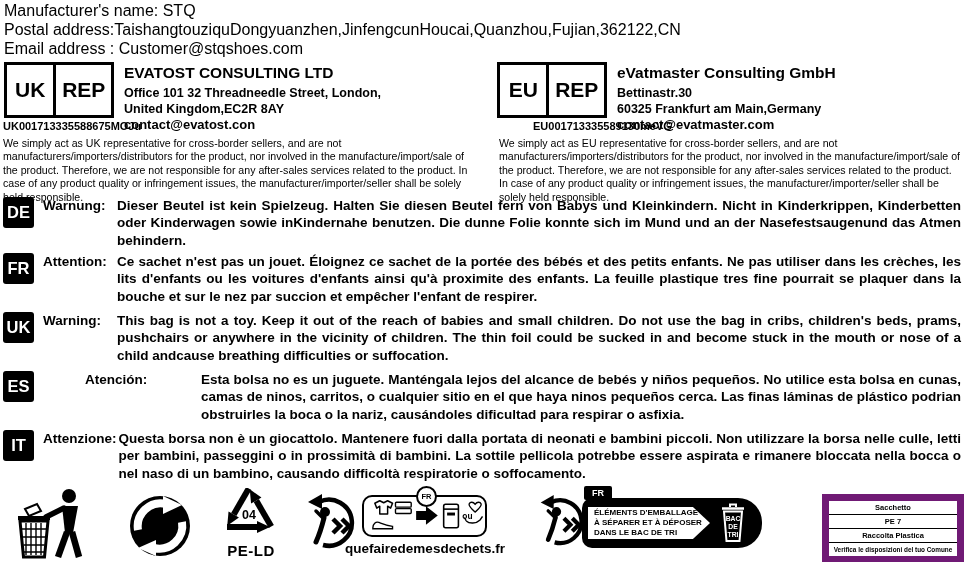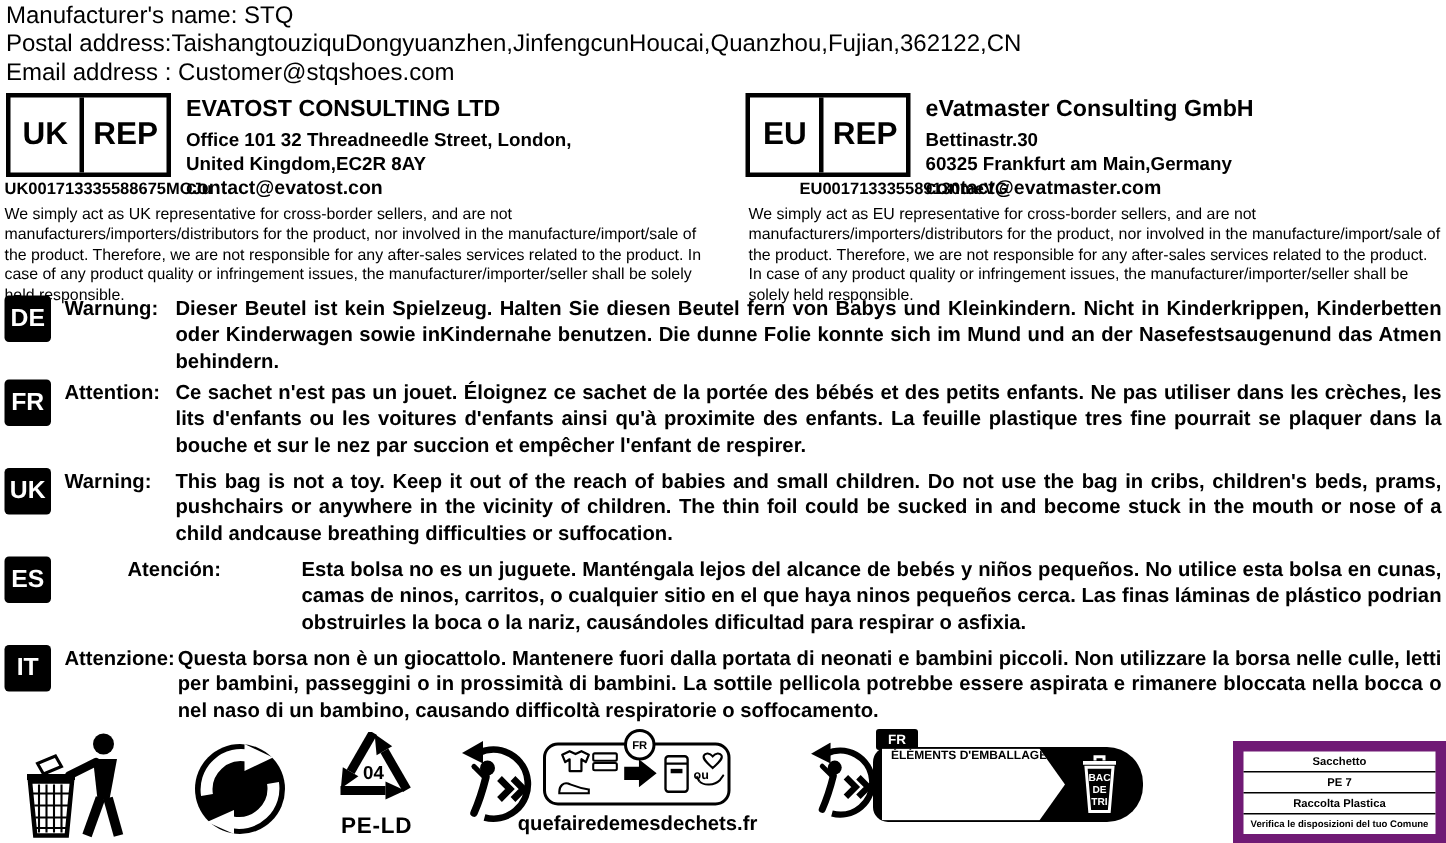--- a/index.html
+++ b/index.html
@@ -38,23 +38,23 @@
   .fr-circle{position:absolute;left:54px;top:0;width:17px;height:17px;border:2px solid #000;border-radius:50%;
              background:#fff;display:flex;align-items:center;justify-content:center;font-weight:bold;font-size:7.5px;z-index:2;}
   .panel1-rect{position:absolute;left:0;top:9px;width:121px;height:38px;border:2.5px solid #000;border-radius:10px;background:#fff;}
   .url{position:absolute;left:-32px;top:55px;width:190px;text-align:center;font-weight:bold;font-size:13.5px;}
 
   .panel2{position:absolute;left:582px;top:0;width:182px;height:64px;}
   .fr-tab{position:absolute;left:2px;top:0;width:28px;height:14px;background:#000;color:#fff;font-weight:bold;
           font-size:9px;display:flex;align-items:center;justify-content:center;border-radius:2px;}
   .pill{position:absolute;left:0;top:12px;width:180px;height:50px;background:#000;
         border-radius:10px 24px 24px 10px;display:flex;align-items:center;}
-  .chevron{margin-left:6px;width:122px;height:48px;background:#fff;
+  .chevron{margin-left:6px;width:122px;height:32px;background:#fff;
            clip-path:polygon(0 0,86% 0,100% 50%,86% 100%,0 100%);
-           display:flex;flex-direction:row;padding-left:6px;box-sizing:border-box;}
+           display:flex;flex-direction:column;justify-content:center;padding-left:6px;box-sizing:border-box;}
   .chev-line{font-weight:bold;font-size:8px;line-height:10px;white-space:nowrap;}
 
   .it-table{position:absolute;left:822px;top:8px;width:128px;border:7px solid #701a75;background:#fff;}
   .it-row{border-bottom:1px solid #000;height:13px;display:flex;align-items:center;justify-content:center;
           font-weight:bold;font-size:7.5px;white-space:nowrap;}
   .it-row:last-child{border-bottom:none;font-size:6.4px;}
 </style>
 </head>
 <body>
 

